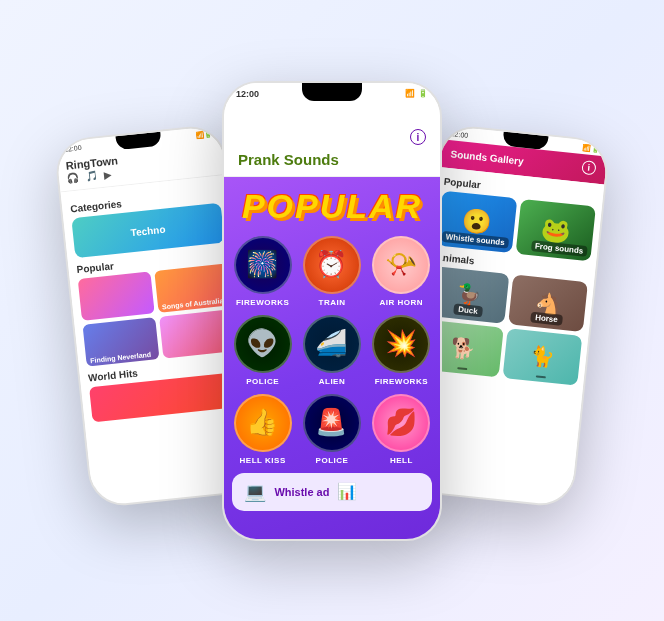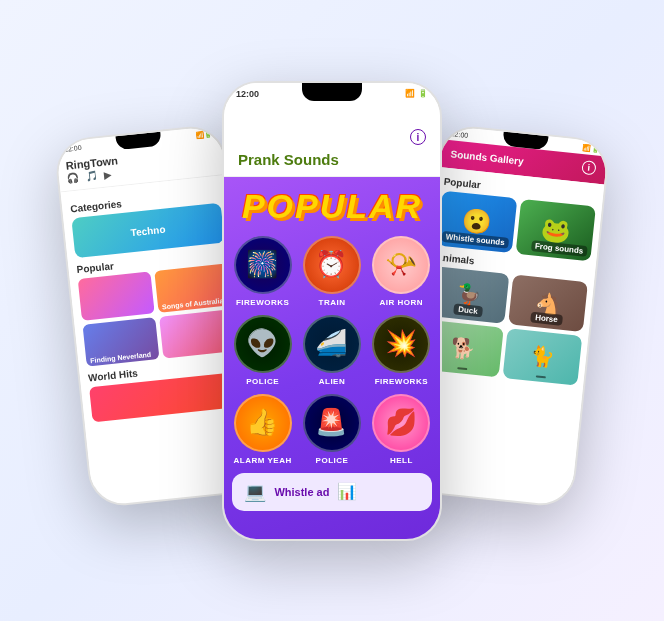--- a/index.html
+++ b/index.html
@@ -492,21 +492,21 @@
           <span class="sound-label">ALIEN</span>
         </div>
 
         <div class="sound-item">
           <div class="sound-circle circle-explosion">💥</div>
           <span class="sound-label">FIREWORKS</span>
         </div>
 
         <div class="sound-item">
           <div class="sound-circle circle-hellyeah">👍</div>
-          <span class="sound-label">ALARM YEAH</span>
+          <span class="sound-label">HELL KISS</span>
         </div>
 
         <div class="sound-item">
           <div class="sound-circle circle-police">🚨</div>
           <span class="sound-label">POLICE</span>
         </div>
 
         <div class="sound-item">
           <div class="sound-circle circle-kiss">💋</div>
           <span class="sound-label">HELL</span>

